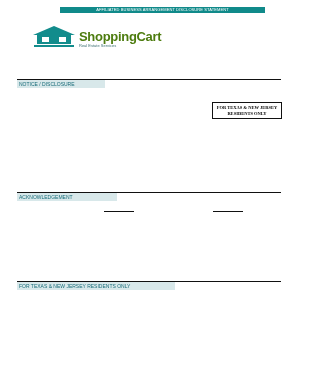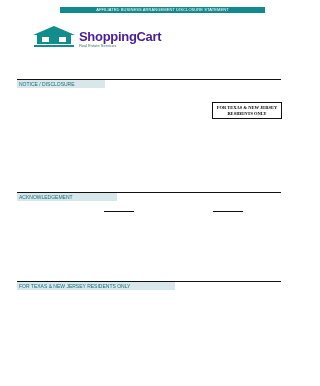--- a/index.html
+++ b/index.html
@@ -102,21 +102,21 @@
     height: 2px;
     background: #128c8c;
   }
   .logo-text {
     position: absolute;
     left: 46px;
     top: 5px;
     font-family: "Liberation Sans", sans-serif;
     font-size: 13px;
     font-weight: bold;
-    color: #4c1d95;
+    color: #4d7c0f;
     letter-spacing: -0.3px;
     white-space: nowrap;
   }
   .logo-sub {
     position: absolute;
     left: 46px;
     top: 19px;
     font-family: "Liberation Sans", sans-serif;
     font-size: 4px;
     color: #3b6f72;

